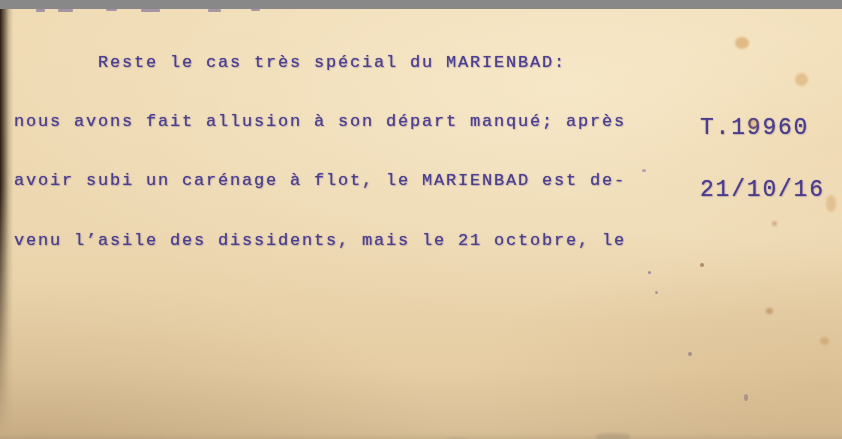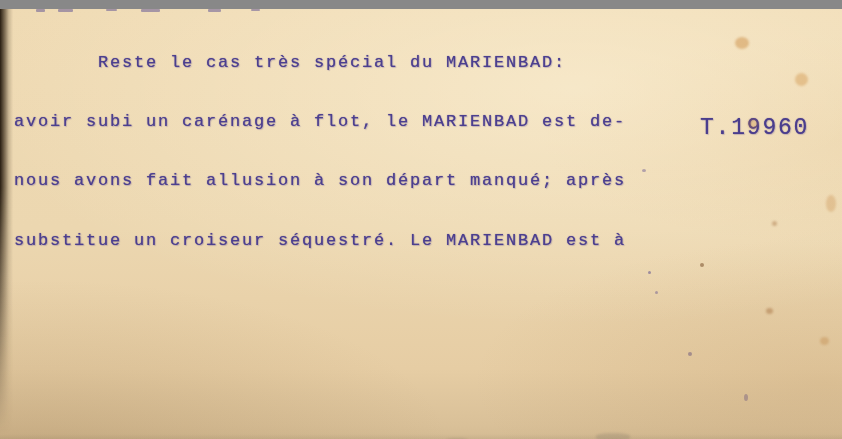--- a/index.html
+++ b/index.html
@@ -79,41 +79,42 @@
 
   <div class="frag f1"></div>
   <div class="frag f2"></div>
   <div class="frag f3"></div>
   <div class="frag f4"></div>
   <div class="frag f5"></div>
   <div class="frag f6"></div>
 
   <div class="text-block">
     <div class="line">       Reste le cas très spécial du MARIENBAD:</div>
+    <div class="line">nous avons fait allusion à son départ manqué; après</div>
     <div class="line">avoir subi un carénage à flot, le MARIENBAD est de-</div>
-    <div class="line">nous avons fait allusion à son départ manqué; après</div>
-    <div class="line">substitue un croiseur séquestré. Le MARIENBAD est à</div>
+    <div class="line">venu l’asile des dissidents, mais le 21 octobre, le</div>
     
     
     
     
     
     
     
     
     
     
     
     
     
     
   </div>
 
   <div class="margin-note">
     <div>T.19960</div>
+    <div>21/10/16</div>
   </div>
 
   <div class="stain st1"></div>
   <div class="stain st2"></div>
   <div class="stain st3"></div>
   <div class="stain st4"></div>
   <div class="stain st5"></div>
   <div class="stain st6"></div>
   <div class="stain st7"></div>
   <div class="stain st8"></div>

